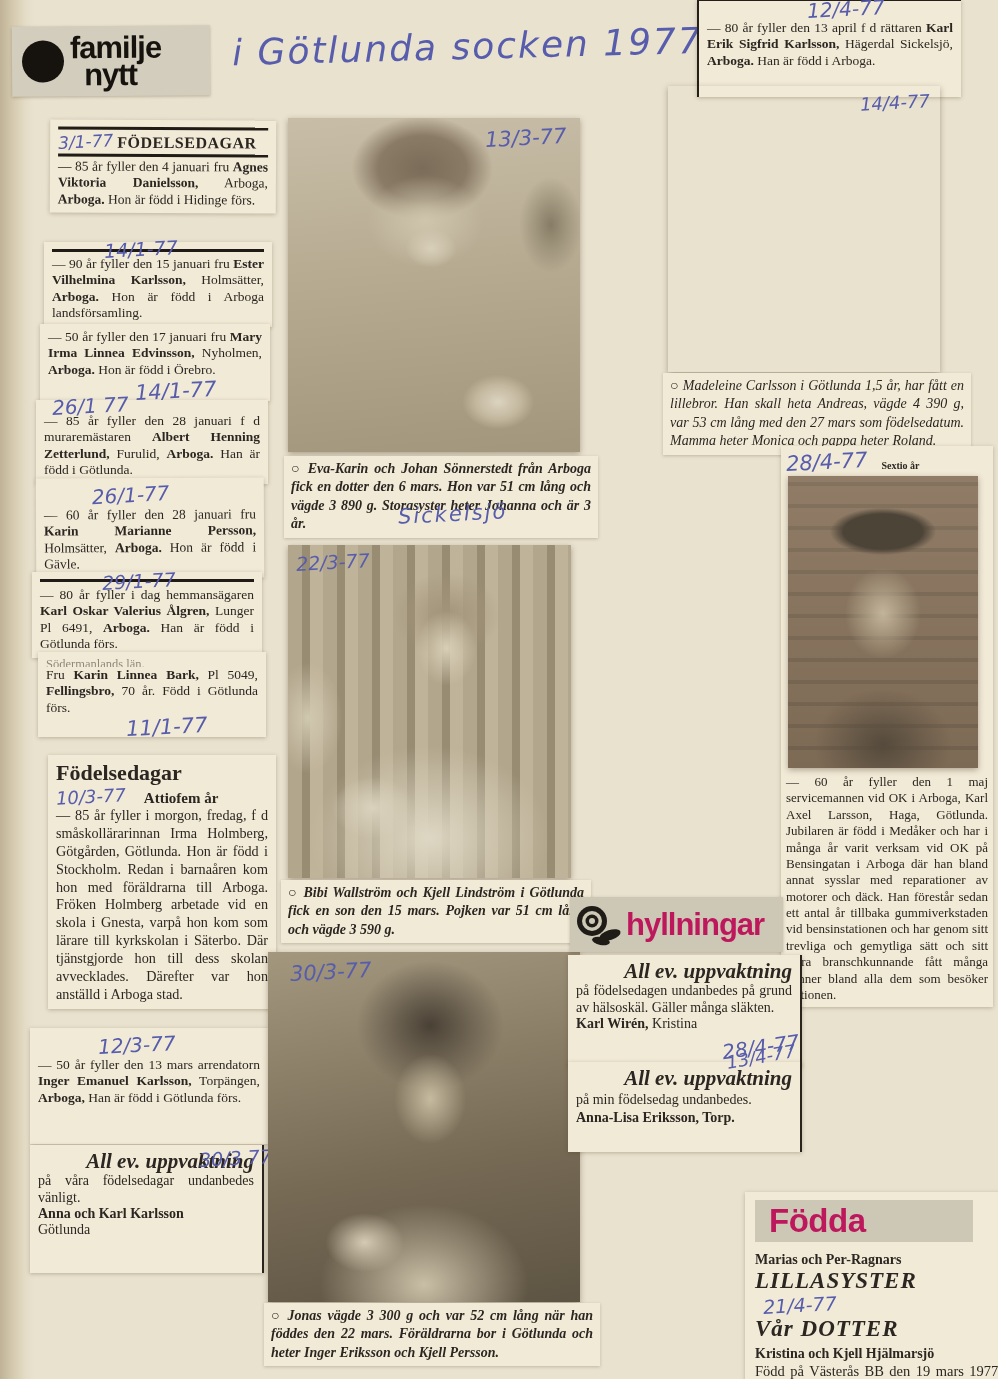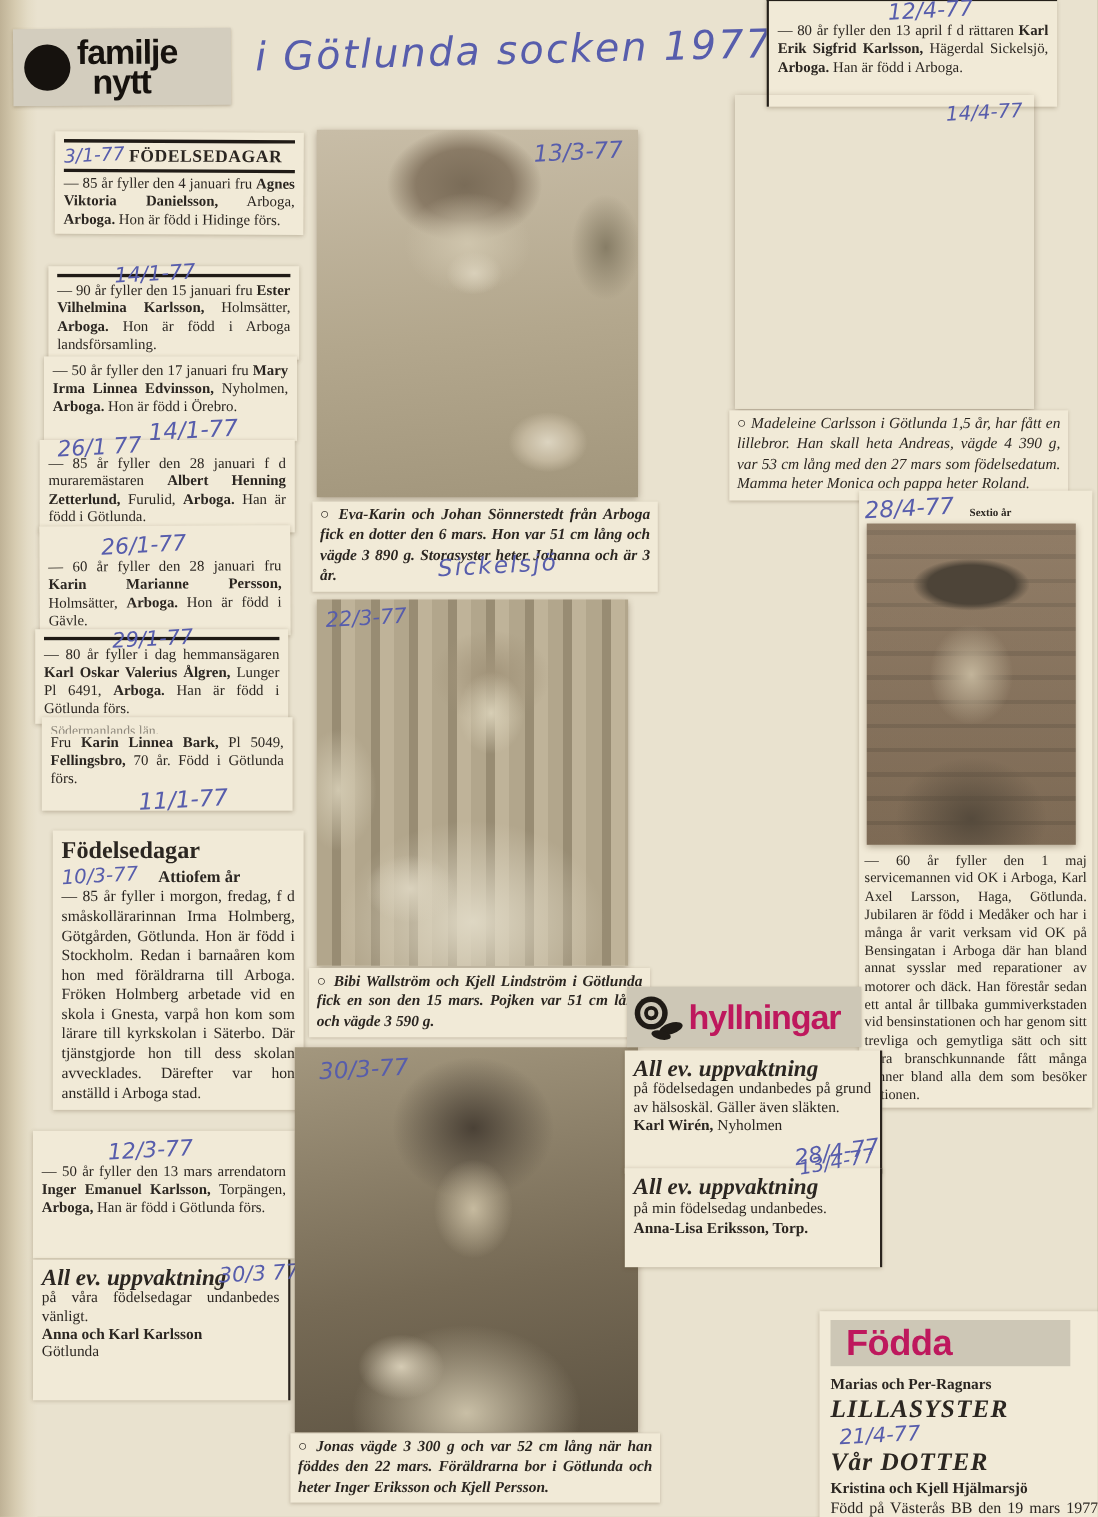--- a/index.html
+++ b/index.html
@@ -16,21 +16,21 @@
   .hw{font-family:"DejaVu Sans",sans-serif;font-style:italic;color:#575dac;
       transform:rotate(-3deg);display:inline-block;white-space:nowrap;}
   .hw-lg{font-size:36px;letter-spacing:2px;}
   .hw-sm{font-size:17px;}
   .caption{position:absolute;background:#f1ead7;font-weight:bold;font-style:italic;
            font-size:14px;line-height:1.32;color:#2b2621;padding:4px 7px;text-align:justify;
            box-shadow:0 1px 3px rgba(80,60,30,.25);}
   .photo{position:absolute;box-shadow:0 2px 6px rgba(70,50,25,.38);}
   .np-bar{background:#cdc7b6;display:flex;align-items:center;
           font-family:"Liberation Sans",sans-serif;font-weight:bold;color:#be185d;}
-  .upp-head{font-style:italic;font-weight:bold;font-size:21px;line-height:1.05;}
+  .upp-head{font-style:italic;font-weight:bold;font-size:21px;line-height:1.05;text-align:right;}
   .sig{font-weight:bold;font-size:14px;}
   .faded{opacity:.5;font-size:12.5px;height:10px;overflow:hidden;}
   
   #logo{position:absolute;left:12px;top:26px;width:198px;height:70px;background:#d3cdbe;
         box-shadow:0 1px 3px rgba(80,60,30,.3);display:flex;align-items:center;}
   #logo .dot{width:42px;height:42px;border-radius:50%;background:#16120e;margin:0 6px 0 10px;flex:0 0 auto;}
   #logo .ltxt{font-family:"Liberation Sans",sans-serif;font-weight:bold;font-size:31px;
               line-height:27px;color:#16120e;letter-spacing:-1px;}
   
   .ph1{background:
@@ -193,22 +193,22 @@
         <circle cx="18" cy="18" r="3" fill="#cdc7b6"></circle>
         <ellipse cx="36" cy="32" rx="11" ry="5" fill="#1f1b16" transform="rotate(-18 36 32)"></ellipse>
         <ellipse cx="27" cy="38" rx="9" ry="4" fill="#1f1b16" transform="rotate(12 27 38)"></ellipse>
       </svg>
     </span>
     <span style="font-size:31px;letter-spacing:-1px;">hyllningar</span>
   </div>
 
   <div class="clip" style="left:568px;top:955px;width:216px;height:102px;border-right:2px solid #2a241e;">
     <div class="upp-head">All ev. uppvaktning</div>
-    <p class="body" style="font-size:14px;">på födelsedagen undanbedes på grund av hälsoskäl. Gäller även släkten.</p>
-    <div style="font-size:14px;"><b>Karl Wirén,</b><span> Nyholmen</span></div>
+    <p class="body" style="font-size:14px;">på födelsedagen undanbedes på grund av hälsoskäl. Gäller många släkten.</p>
+    <div style="font-size:14px;"><b>Karl Wirén,</b><span> Kristina</span></div>
     <span class="hw" style="position:absolute;right:0px;bottom:8px;font-size:20px;transform:rotate(-8deg);">28/4-77</span>
   </div>
 
   <div class="clip" style="left:568px;top:1062px;width:216px;height:80px;border-right:2px solid #2a241e;">
     <span class="hw" style="position:absolute;right:4px;top:-16px;font-size:18px;transform:rotate(-10deg);">13/4-77</span>
     <div class="upp-head">All ev. uppvaktning</div>
     <p class="body" style="font-size:14px;margin:2px 0;">på min födelsedag undanbedes.</p>
     <div style="font-size:14px;"><b>Anna-Lisa Eriksson,</b><b> Torp.</b></div>
   </div>
 

